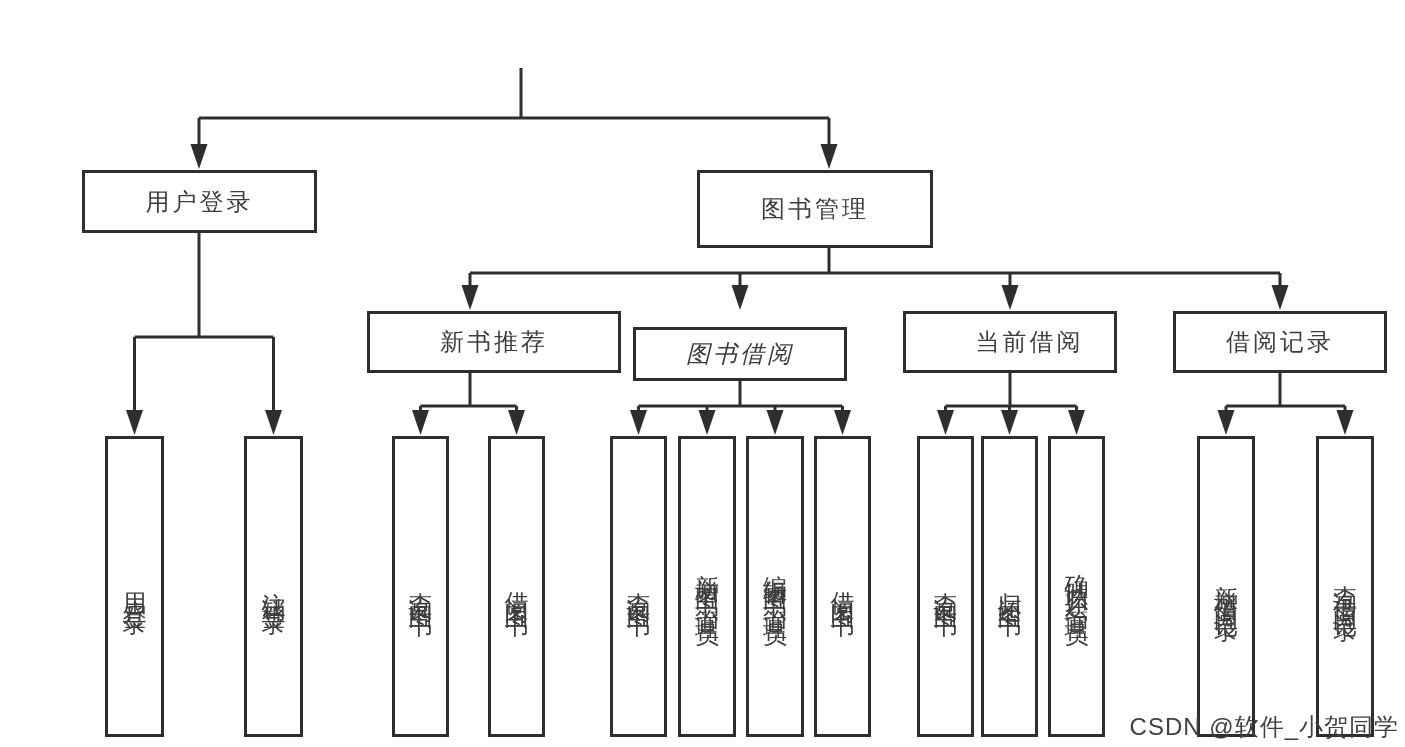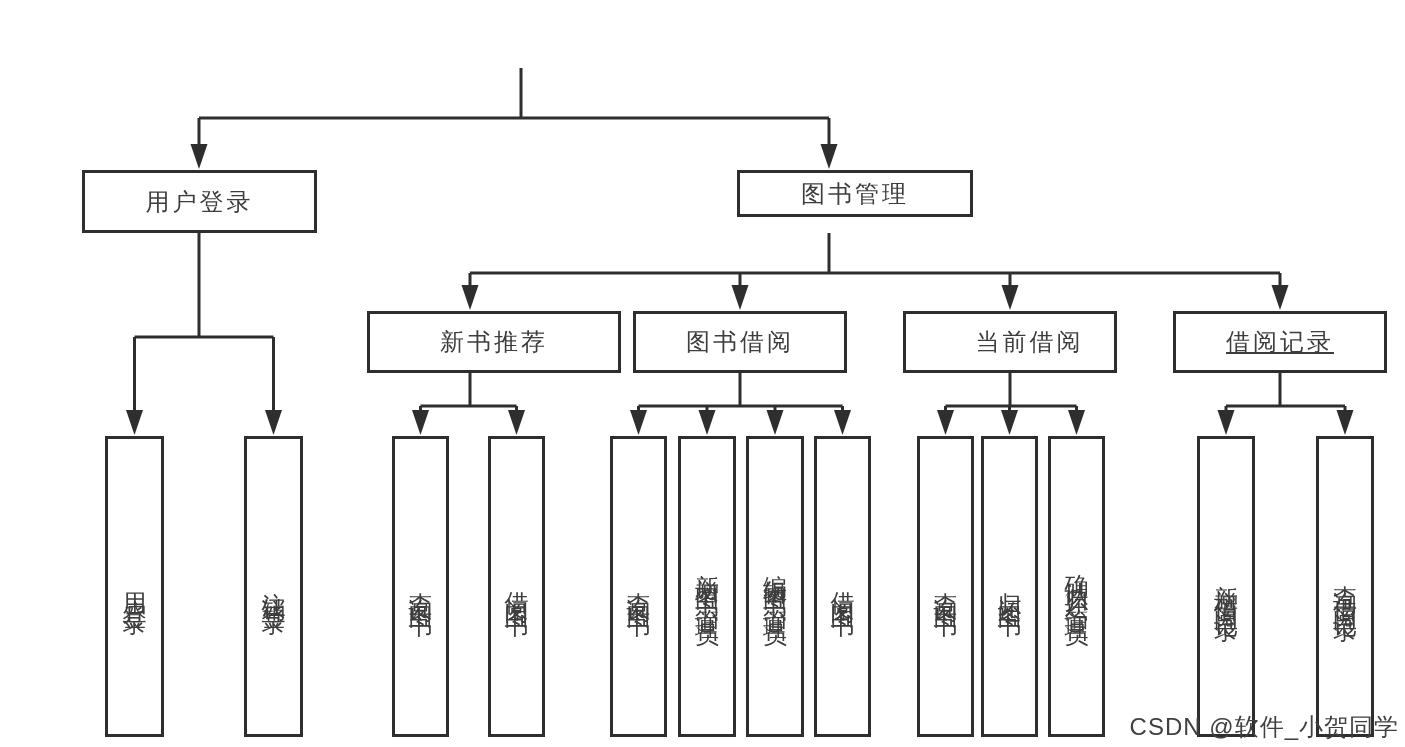--- a/index.html
+++ b/index.html
@@ -73,34 +73,34 @@
 
       <polygon points="1217.5,410 1234.5,410 1226,435"></polygon>
       <polygon points="1336.5,410 1353.5,410 1345,435"></polygon>
     </g>
   </svg>
 
 
   <div class="node h" style="left:82px; top:170px; width:235px; height:63px;">
     <span>用户登录</span>
   </div>
-  <div class="node h" style="left:737px; top:170px; width:236px; height:47px;">
+  <div class="node h" style="left:697px; top:170px; width:236px; height:78px;">
     <span>图书管理</span>
   </div>
 
   <div class="node h" style="left:367px; top:311px; width:254px; height:62px;">
     <span>新书推荐</span>
   </div>
-  <div class="node h" style="left:633px; top:311px; width:214px; height:62px;">
+  <div class="node h" style="left:633px; top:327px; width:214px; height:54px;font-style:italic;">
     <span>图书借阅</span>
   </div>
   <div class="node h" style="left:903px; top:311px; width:214px; height:62px;padding-left:39px;">
     <span>当前借阅</span>
   </div>
-  <div class="node h" style="left:1173px; top:311px; width:214px; height:62px;text-decoration:underline;">
+  <div class="node h" style="left:1173px; top:311px; width:214px; height:62px;">
     <span>借阅记录</span>
   </div>
 
   <div class="node v" style="left:105px; top:436px; width:59px; height:301px;">
     <span>用户登录</span>
   </div>
   <div class="node v" style="left:244px; top:436px; width:59px; height:301px;">
     <span>注销登录</span>
   </div>
 

